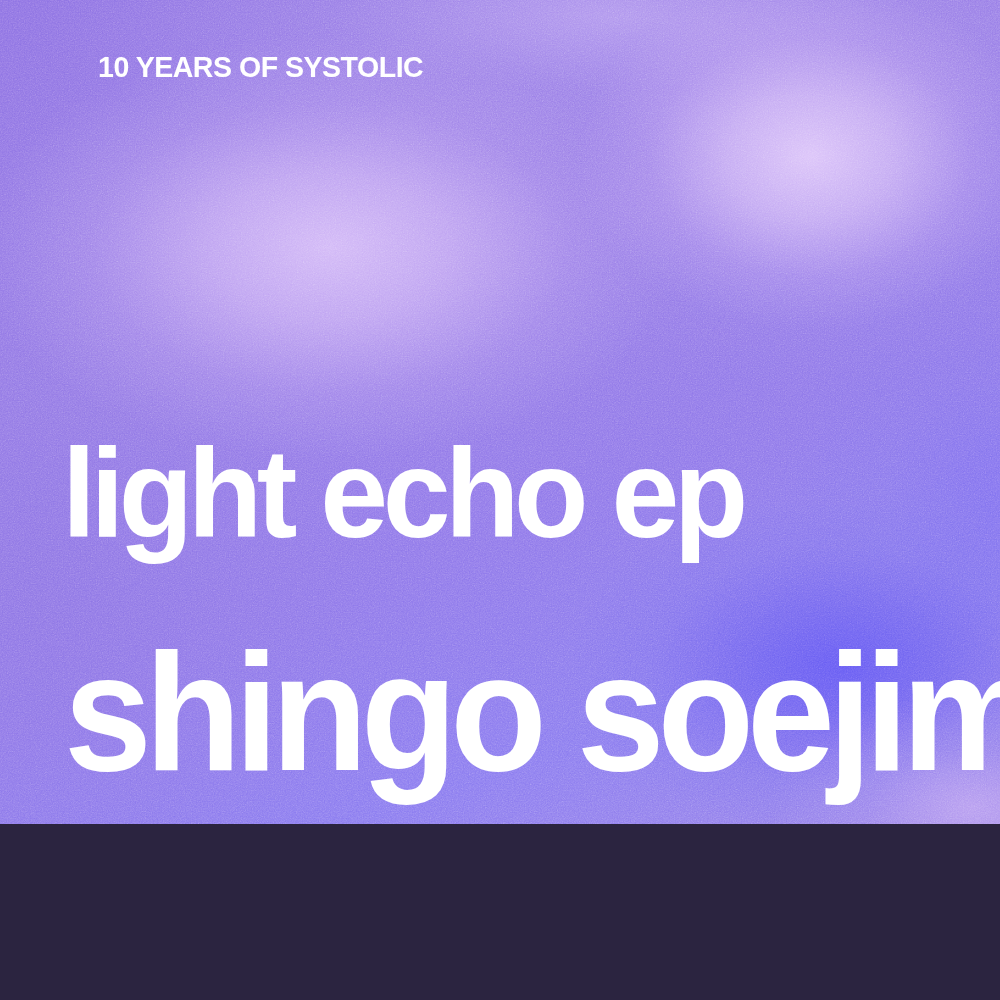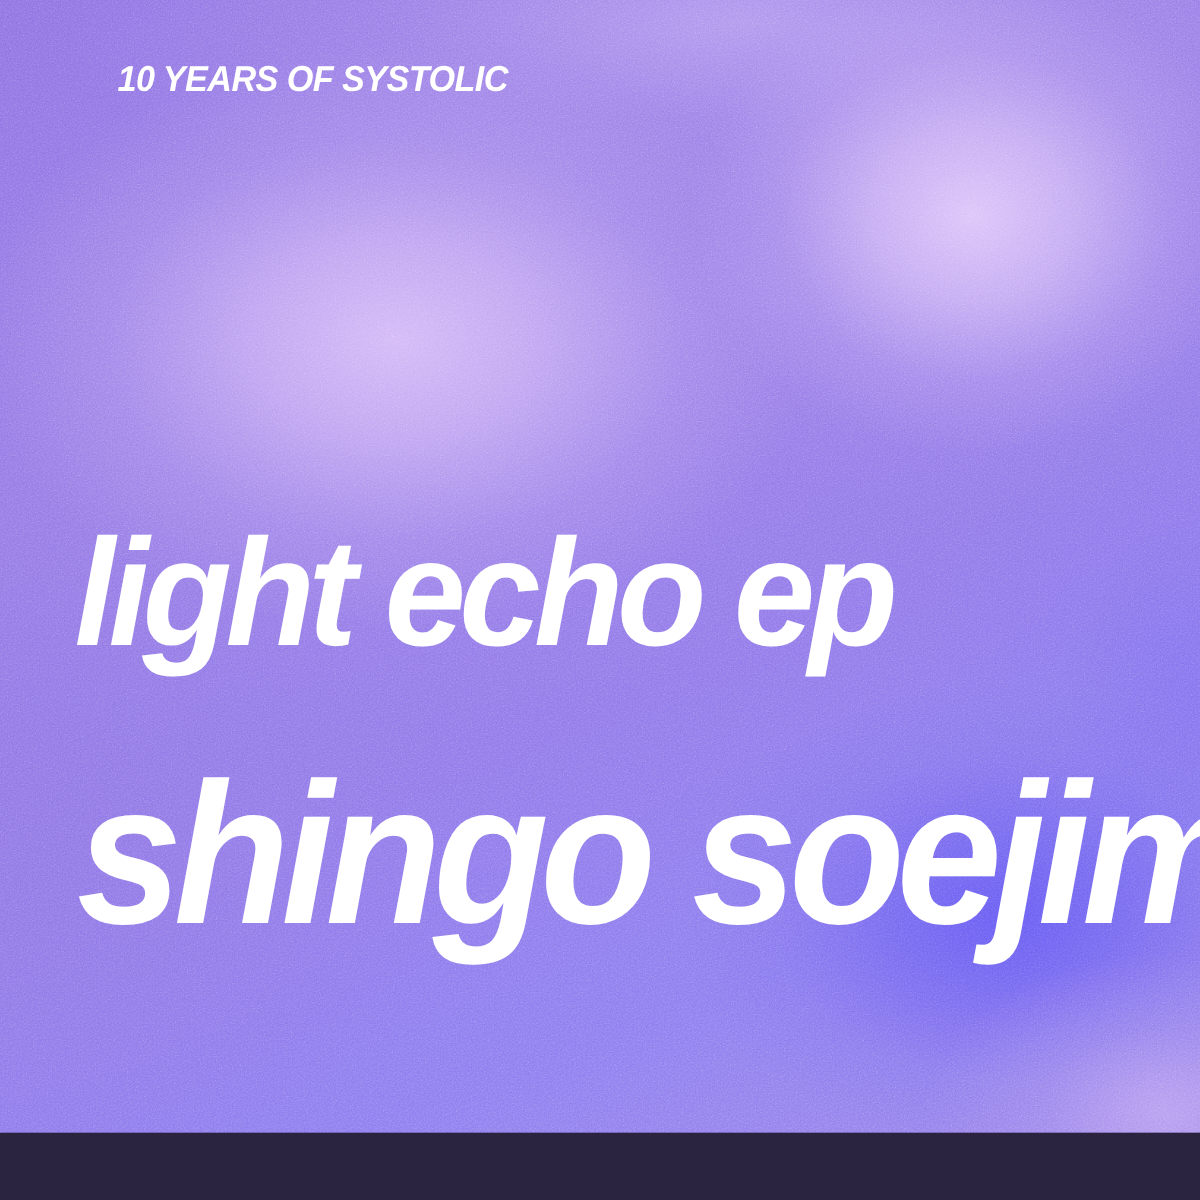--- a/index.html
+++ b/index.html
@@ -8,25 +8,24 @@
     padding: 0;
     background: #2b2440;
   }
   body {
     font-family: "Liberation Sans", sans-serif;
   }
 
   #cover {
     position: relative;
     width: 1000px;
-    height: 944px;
+    height: 824px;
     overflow: hidden;
     background-color: #8f74e4;
     isolation: isolate;
-    font-style: italic;
   }
 
   
   .grad-layer {
     position: absolute;
     inset: 0;
     pointer-events: none;
   }
 
   #base-wash {

